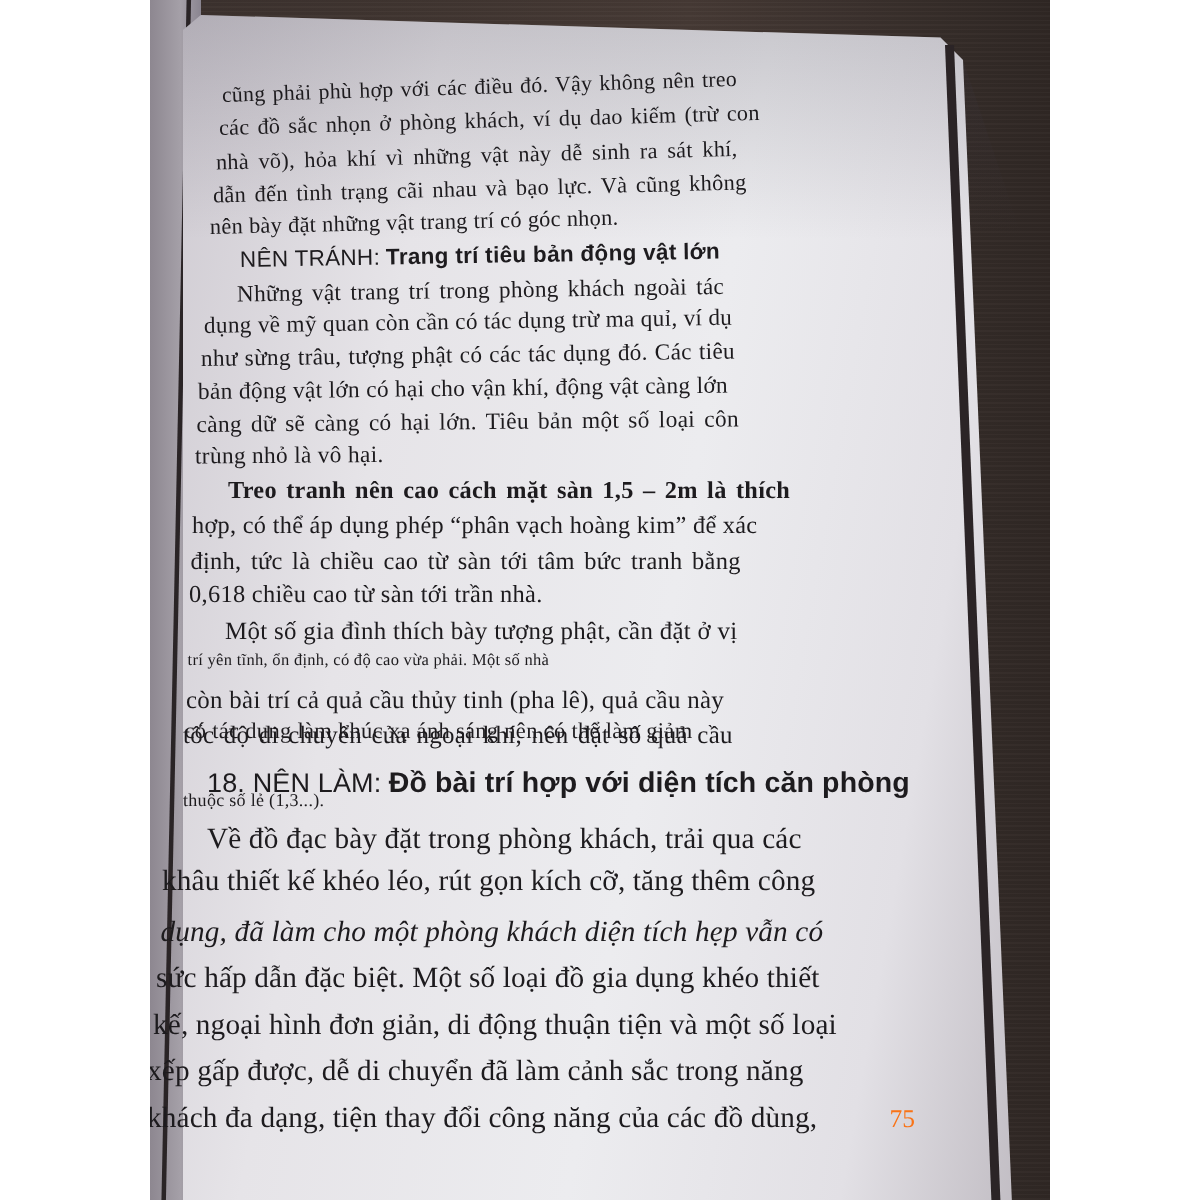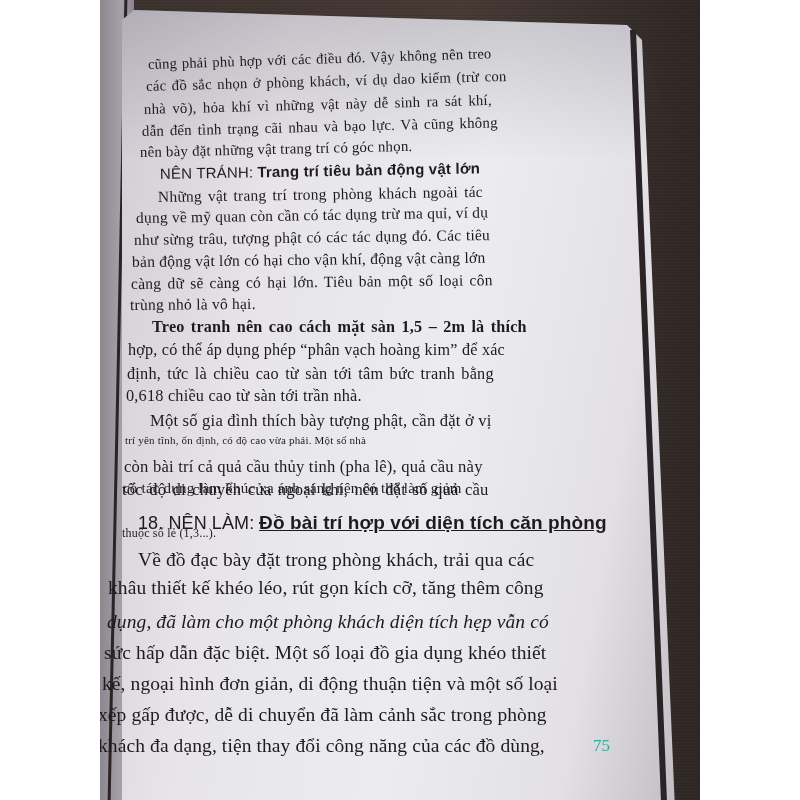--- a/index.html
+++ b/index.html
@@ -43,21 +43,21 @@
       position: absolute; left: 0; top: 0; width: 600px; height: 800px; color: #1d1b1e;
     }
     .line {
       position: absolute; white-space: nowrap; font-size: 15.5px; letter-spacing: 0.2px;
     }
     .upper .line { transform-origin: left center; }
     .heading-small { font-family: "Liberation Sans", "DejaVu Sans", sans-serif; font-weight: normal; }
     .heading-bold { font-family: "Liberation Sans", "DejaVu Sans", sans-serif; font-weight: bold; }
     .lower .line { font-size: 19.5px; letter-spacing: 0.1px; }
     .page-number {
-      position: absolute; left: 493px; top: 736px; font-size: 17px; color: #14b8a6;
+      position: absolute; left: 493px; top: 736px; font-size: 17px; color: #f97316;
     }
   </style>
 </head>
 <body>
 
 <div class="photo">
   <div class="bg-texture"></div>
   <div class="prev-page"></div>
   <div class="prev-page-edge"></div>
   <div class="page"></div>
@@ -94,27 +94,27 @@
       <div class="line" style="left:25px;top:434px;font-size:11px;">trí yên tĩnh, ổn định, có độ cao vừa phải. Một số nhà</div>
       <div class="line" style="left:24px;top:457px;font-size:16.6px;">còn bài trí cả quả cầu thủy tinh (pha lê), quả cầu này</div>
       <div class="line" style="left:23px;top:480px;font-size:15px;">có tác dụng làm khúc xạ ánh sáng nên có thể làm giảm</div>
       <div class="line" style="left:22px;top:480px;font-size:16.6px;word-spacing:2px;">tốc độ di chuyển của ngoại khí, nên đặt số quả cầu</div>
       <div class="line" style="left:22px;top:526px;font-size:12px;">thuộc số lẻ (1,3...).</div>
     </div>
 
     <div class="lower">
       <div class="line" style="left:38px;top:512px;font-size:19px;">
         <span class="heading-small" style="font-size:18px;margin-top:39px;">18. NÊN LÀM:</span>
-        <span class="heading-bold" style="font-size:19px;text-decoration:underline;">Đồ bài trí hợp với diện tích căn phòng</span>
+        <span class="heading-bold" style="font-size:19px;">Đồ bài trí hợp với diện tích căn phòng</span>
       </div>
 
       <div class="line" style="left:38px;top:549px;">Về đồ đạc bày đặt trong phòng khách, trải qua các</div>
       <div class="line" style="left:8px;top:577px;">khâu thiết kế khéo léo, rút gọn kích cỡ, tăng thêm công</div>
       <div class="line" style="left:7px;top:611px;font-style:italic;">dụng, đã làm cho một phòng khách diện tích hẹp vẫn có</div>
       <div class="line" style="left:4px;top:642px;">sức hấp dẫn đặc biệt. Một số loại đồ gia dụng khéo thiết</div>
       <div class="line" style="left:2px;top:673px;">kế, ngoại hình đơn giản, di động thuận tiện và một số loại</div>
-      <div class="line" style="left:-2px;top:704px;">xếp gấp được, dễ di chuyển đã làm cảnh sắc trong phòng</div>
+      <div class="line" style="left:-2px;top:704px;">xếp gấp được, dễ di chuyển đã làm cảnh sắc trong năng</div>
       <div class="line" style="left:-2px;top:735px;">khách đa dạng, tiện thay đổi công năng của các đồ dùng,</div>
     </div>
 
     <div class="page-number">75</div>
   </div>
 </div>
 
 </body></html>

